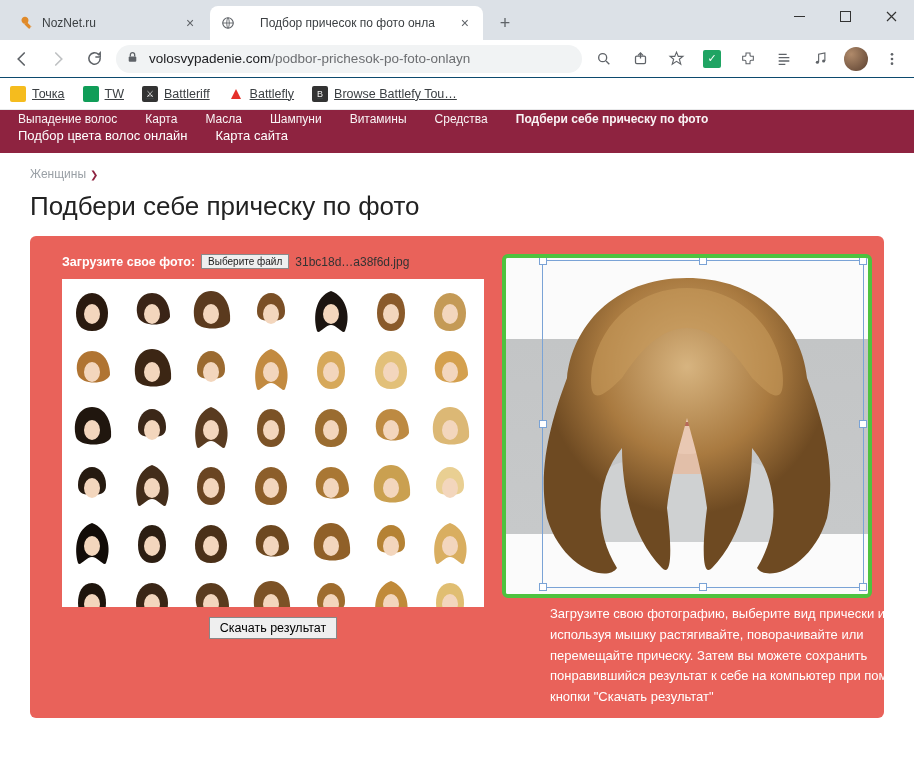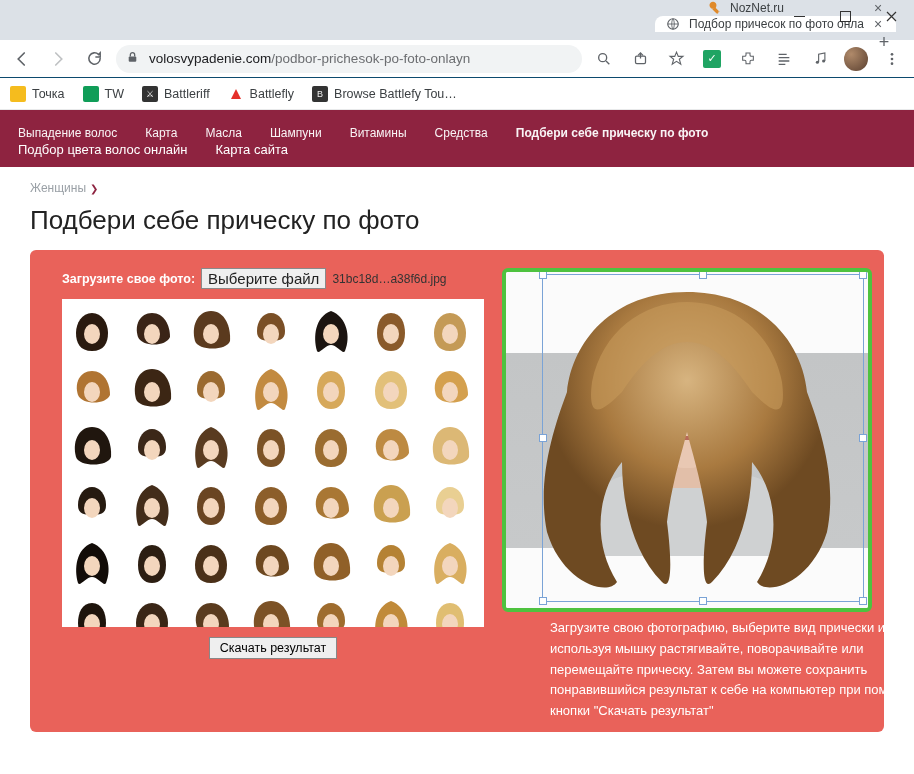--- a/index.html
+++ b/index.html
@@ -1,22 +1,22 @@
 <!DOCTYPE html>
 <html><head>
 <meta charset="utf-8">
 <style>
   * { box-sizing: border-box; margin: 0; padding: 0; }
   body { font-family: Arial, sans-serif; background: #fff; width: 914px; height: 774px; overflow: hidden; position: relative; }
 
   
-  .titlebar { height: 40px; background: #dce1e7; display: flex; align-items: flex-end; padding: 0 16px 0 8px; position: relative; flex-direction: column; }
+  .titlebar { height: 40px; background: #dce1e7; display: flex; align-items: flex-end; padding: 0 5px 0 8px; position: relative; }
   .tab { display: flex; align-items: center; height: 34px; padding: 0 10px; border-radius: 8px 8px 0 0; margin-right: 2px; font-size: 12px; color: #3c4043; position: relative; min-width: 200px; cursor: pointer; }
   .tab.inactive { background: transparent; }
-  .tab.active { background: #fff; }
+  .tab.active { background: #fff; gap: 16px; }
   .tab-favicon { width: 16px; height: 16px; margin-right: 8px; flex-shrink: 0; display:flex; align-items:center; justify-content:center; }
   .tab-title { flex: 1; white-space: nowrap; overflow: hidden; text-overflow: ellipsis; }
   .tab-close { width: 16px; height: 16px; margin-left: 6px; display:flex; align-items:center; justify-content:center; color:#5f6368; font-size:14px; }
   .newtab { width: 28px; height: 28px; display:flex; align-items:center; justify-content:center; color:#5f6368; margin-left:6px; margin-bottom:3px; cursor:pointer; font-size:18px;}
   .win-controls { position: absolute; right: 0; top: 0; display:flex; }
   .win-btn { width: 46px; height: 32px; display:flex; align-items:center; justify-content:center; color:#3c4043; cursor:pointer;}
 
   
   .urlbar { height: 38px; background: #fff; border-bottom: 1px solid #0c4a6e; display:flex; align-items:center; padding: 0 8px; gap: 8px; }
   .nav-icon { width: 28px; height: 28px; display:flex; align-items:center; justify-content:center; color:#5f6368; cursor:pointer; border-radius:50%; }
@@ -24,40 +24,40 @@
   .omnibox { flex:1; height: 28px; background:#f1f3f4; border-radius:14px; display:flex; align-items:center; padding:0 10px; font-size:13.5px; color:#212225;}
   .omnibox .lock { color:#5f6368; margin-right:10px;}
   .omnibox .domain { color:#202124; }
   .omnibox .path { color:#6c6e71; }
   .ext-icon { width:28px; height:28px; display:flex; align-items:center; justify-content:center; cursor:pointer; color:#5f6368;}
   .avatar { width:24px; height:24px; border-radius:50%; background: radial-gradient(circle at 30% 30%, #b08a6a, #5a4030);}
   .green-check { width:18px; height:18px; background:#1fa463; color:#fff; display:flex; align-items:center; justify-content:center; font-size:11px; border-radius:2px;}
 
   
   .bookmarks { height: 32px; background:#fff; border-bottom:1px solid #e8e9ea; display:flex; align-items:center; padding:0 10px; gap:18px; font-size:12.5px; color:#3c4043;}
-  .bm { display:flex; align-items:center; gap:6px; cursor:pointer;}
+  .bm { display:flex; align-items:center; gap:6px; cursor:pointer;text-decoration:underline;}
   .bm-icon { width:16px; height:16px; border-radius:2px; display:flex; align-items:center; justify-content:center;}
   .bm-icon.yellow{background:#f5bc1e;}
   .bm-icon.green{background:#109d58;}
   .bm-icon.dark{background:#333; color:#eee; font-size:9px;}
   .bm-icon.red{background:#fff;}
 
   
   .page { height: calc(774px - 40px - 38px - 32px); overflow: hidden; background:#fff;}
-  .site-nav { background:#8e2340; color:#fff; padding:16px 18px 10px 18px; font-size:13px;}
+  .site-nav { background:#8e2340; color:#fff; padding:2px 18px 10px 18px; font-size:13px;}
   .site-nav-row { display:flex; gap:28px; flex-wrap:wrap;}
   .site-nav-top { font-size:12px; opacity:0.95; margin-bottom:2px;}
   .breadcrumb { font-size:12px; color:#9aa0a6; padding:14px 30px 6px 30px;}
   .breadcrumb .chev{color:#8e2340; font-size:10px; margin-left:4px;}
   h1.page-title { font-size:26px; font-weight:400; color:#222; padding:4px 30px 14px 30px;}
   .red-panel { margin:0 30px; background:#e9625a; border-radius:6px; padding:18px 16px 10px 16px; display:flex; gap:18px; position:relative;}
   .left-col { flex:0 0 422px;margin-left:16px; }
   .right-col { flex:1; position:relative;}
   .upload-row { color:#fff; font-size:12.5px; font-weight:bold; display:flex; align-items:center; gap:6px; margin-bottom:10px;}
-  .file-btn { background:#efefef; border:1px solid #8a8a8a; color:#222; font-size:15px; padding:1px 6px; font-family:inherit; cursor:pointer;}
+  .file-btn { background:#efefef; border:1px solid #8a8a8a; color:#222; font-size:10px; padding:1px 6px; font-family:inherit; cursor:pointer;}
   .file-name { color:#333; font-weight:normal; font-size:12px;}
   .gender-row { color:#fff; font-size:12.5px; font-weight:bold; display:flex; align-items:center; gap:2px; margin-bottom:8px;}
   .gender-row label{font-weight:bold; margin-right:6px;}
   .gender-row input{accent-color:#1a73e8;}
   .hair-grid { background:#fff; width:422px; height:328px; overflow-y:scroll; padding:6px 4px; }
   .hair-grid-inner{display:grid; grid-template-columns: repeat(7, 1fr); gap:4px 4px;}
   .hair-thumb { width:52px; height:54px; display:flex; align-items:center; justify-content:center; cursor:pointer; }
   .download-btn { display:block; margin:10px auto 0 auto; background:#efefef; border:1px solid #888; padding:3px 10px; font-size:12.5px; cursor:pointer;}
   .preview-box { background:#fff; width:370px; height:344px; border:4px solid #4ec23f; border-radius:6px; position:relative; overflow:hidden;}
   .photo-bg { position:absolute; inset:0; background:linear-gradient(180deg,#fbfbfb 0%, #fbfbfb 24%, #c3c5c6 24%, #c7c9ca 82%, #fbfbfb 82%, #fbfbfb 100%);}

